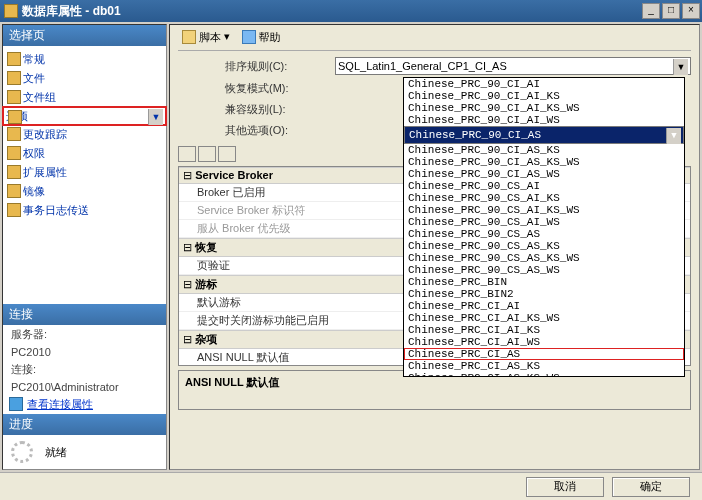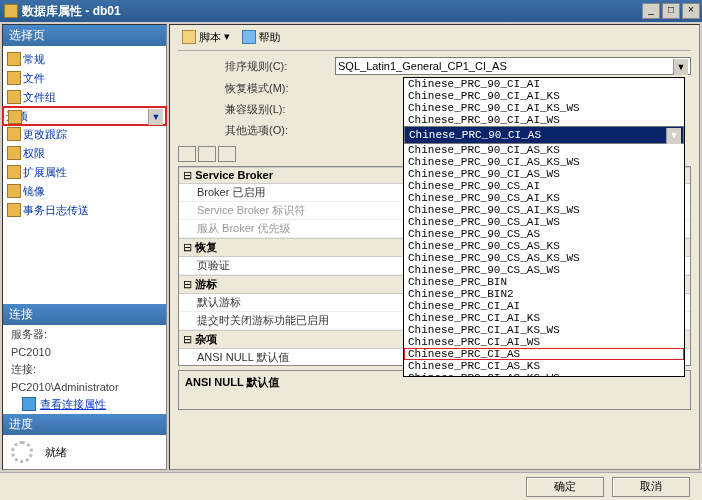--- a/index.html
+++ b/index.html
@@ -13,21 +13,21 @@
 
 .body { display: flex; height: 450px; }
 .left { width: 165px; background: #fff; border: 1px inset #888; margin: 2px; display: flex; flex-direction: column; }
 .panel-hd { background: linear-gradient(#4a88c8,#3a6ea5); color: #fff; padding: 2px 6px; font-size: 12px; }
 .panel-body { padding: 4px 0; flex: 0 0 auto; }
 .nav-item { padding: 2px 6px 2px 20px; cursor: pointer; color: #0033aa; position: relative; }
 .nav-item:before { content: ""; position: absolute; left: 4px; top: 2px; width: 12px; height: 12px; background: #e8b84e; border: 1px solid #9a7a2a; }
 .nav-item.sel { outline: 2px solid #d22; outline-offset: -1px; }
 .left .spacer { flex: 1; }
 .kv { padding: 2px 8px; color: #444; }
-.link { color: #0033cc; text-decoration: underline; padding: 2px 8px 2px 24px; position: relative; cursor: pointer; margin-left: 13px; }
+.link { color: #0033cc; text-decoration: underline; padding: 2px 8px 2px 24px; position: relative; cursor: pointer; }
 .link:before { content:""; position:absolute; left:6px; top:2px; width:12px; height:12px; background:#4aa0e0; border:1px solid #2a6a9a; }
 
 .right { flex: 1; margin: 2px 2px 2px 0; border: 1px inset #888; background: #ece9d8; padding: 4px 8px; display:flex; flex-direction:column; position:relative; }
 .toolbar { display:flex; align-items:center; gap:4px; padding: 0 0 4px 0; border-bottom:1px solid #aaa; }
 .tbtn { padding: 1px 4px; display:flex; gap:3px; }
 .tbtn .ico { width:14px; height:14px; background:#f2d27a; border:1px solid #a88a3a; }
 .tbtn .ico2 { background:#7ab8f2; border-color:#3a7ab8; }
 
 .form-rows { margin-top:6px; }
 .frow { display:flex; align-items:center; margin-bottom:6px; }
@@ -193,26 +193,26 @@
         <div class="dd-item">Chinese_PRC_90_CS_AI_KS</div>
         <div class="dd-item">Chinese_PRC_90_CS_AI_KS_WS</div>
         <div class="dd-item">Chinese_PRC_90_CS_AI_WS</div>
         <div class="dd-item">Chinese_PRC_90_CS_AS</div>
         <div class="dd-item">Chinese_PRC_90_CS_AS_KS</div>
         <div class="dd-item">Chinese_PRC_90_CS_AS_KS_WS</div>
         <div class="dd-item">Chinese_PRC_90_CS_AS_WS</div>
         <div class="dd-item">Chinese_PRC_BIN</div>
         <div class="dd-item">Chinese_PRC_BIN2</div>
         <div class="dd-item">Chinese_PRC_CI_AI</div>
+        <div class="dd-item">Chinese_PRC_CI_AI_KS_WS</div>
         <div class="dd-item">Chinese_PRC_CI_AI_KS</div>
-        <div class="dd-item">Chinese_PRC_CI_AI_KS_WS</div>
         <div class="dd-item">Chinese_PRC_CI_AI_WS</div>
         <div class="dd-item hl">Chinese_PRC_CI_AS</div>
         <div class="dd-item">Chinese_PRC_CI_AS_KS</div>
         <div class="dd-item">Chinese_PRC_CI_AS_KS_WS</div>
       </div>
   </div>
 </div>
 
 <div class="footer">
+  <button class="btn">取消</button>
   <button class="btn">确定</button>
-  <button class="btn">取消</button>
 </div>
 
 </body></html>

